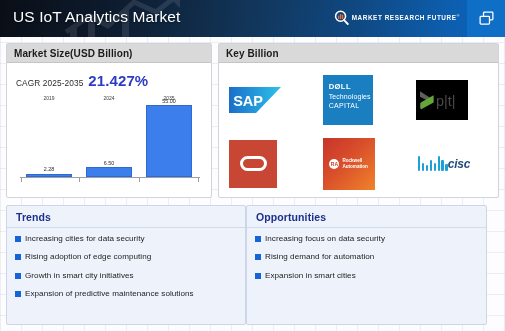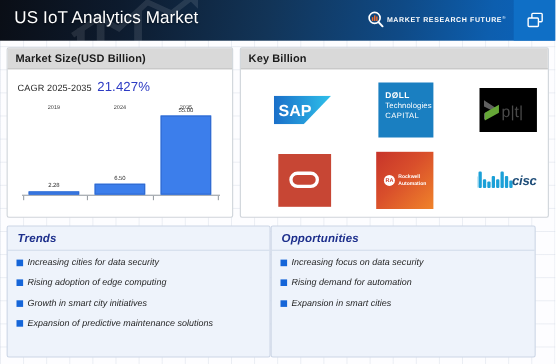--- a/index.html
+++ b/index.html
@@ -76,21 +76,21 @@
 
   
   #panel-market { left:6px; top:43px; width:206px; height:155px; }
   #panel-market .panel-body { height:135px;text-align:right; }
 
   .cagr-row {
     position:absolute; left:9px; top:9px;
     display:flex; align-items:baseline; gap:5px; white-space:nowrap;
   }
   .cagr-label { font-size:8.3px; color:#2b2b2b; letter-spacing:.1px; }
-  .cagr-value { font-size:12px; font-weight:normal; color:#2e3cc4; letter-spacing:.1px; }
+  .cagr-value { font-size:15px; font-weight:bold; color:#2e3cc4; letter-spacing:.1px; }
 
   .chart {
     position:absolute; left:9px; top:26px; width:188px; height:100px;
   }
   .chart-baseline {
     position:absolute; left:4px; right:4px; bottom:11px; height:1px;
     background:#9aa0a6;
   }
   .bar-group {
     position:absolute; bottom:12px;
@@ -114,21 +114,21 @@
   
   #panel-players { left:218px; top:43px; width:281px; height:155px; }
   #panel-players .panel-body { height:135px; padding:8px 10px 6px; }
   .logo-grid {
     display:grid;
     grid-template-columns:repeat(3,1fr);
     grid-template-rows:repeat(2,1fr);
     column-gap:22px; row-gap:7px;
     height:100%;
   }
-  .logo-cell { display:flex; align-items:center; justify-content:flex-end; }
+  .logo-cell { display:flex; align-items:center; justify-content:flex-start; }
 
   .logo-box { position:relative; overflow:hidden; }
 
   
   .logo-sap { width:52px; height:26px; }
   
   .logo-dell {
     width:50px; height:50px; background:#1a7fc1;
     color:#ffffff; padding:7px 0 0 6px;
   }
@@ -175,21 +175,20 @@
     font-size:12px; font-weight:bold; color:#1f4e79;
     letter-spacing:-.3px; margin-top:1px;
   }
 
   
   .listpanel {
     position:absolute;
     background:#eef3fb;
     border:1px solid #ccd6e6;
     border-radius:2px;
-    font-style:italic;
   }
   #panel-trends { left:6px; top:205px; width:240px; height:120px; }
   #panel-opps   { left:246px; top:205px; width:241px; height:120px; }
   .list-head {
     height:22px; display:flex; align-items:center; padding:0 9px;
     border-bottom:1px solid #d3dcea;
   }
   .list-head-title {
     font-size:10.5px; font-weight:bold; color:#1d2f8c; letter-spacing:.1px;
   }

